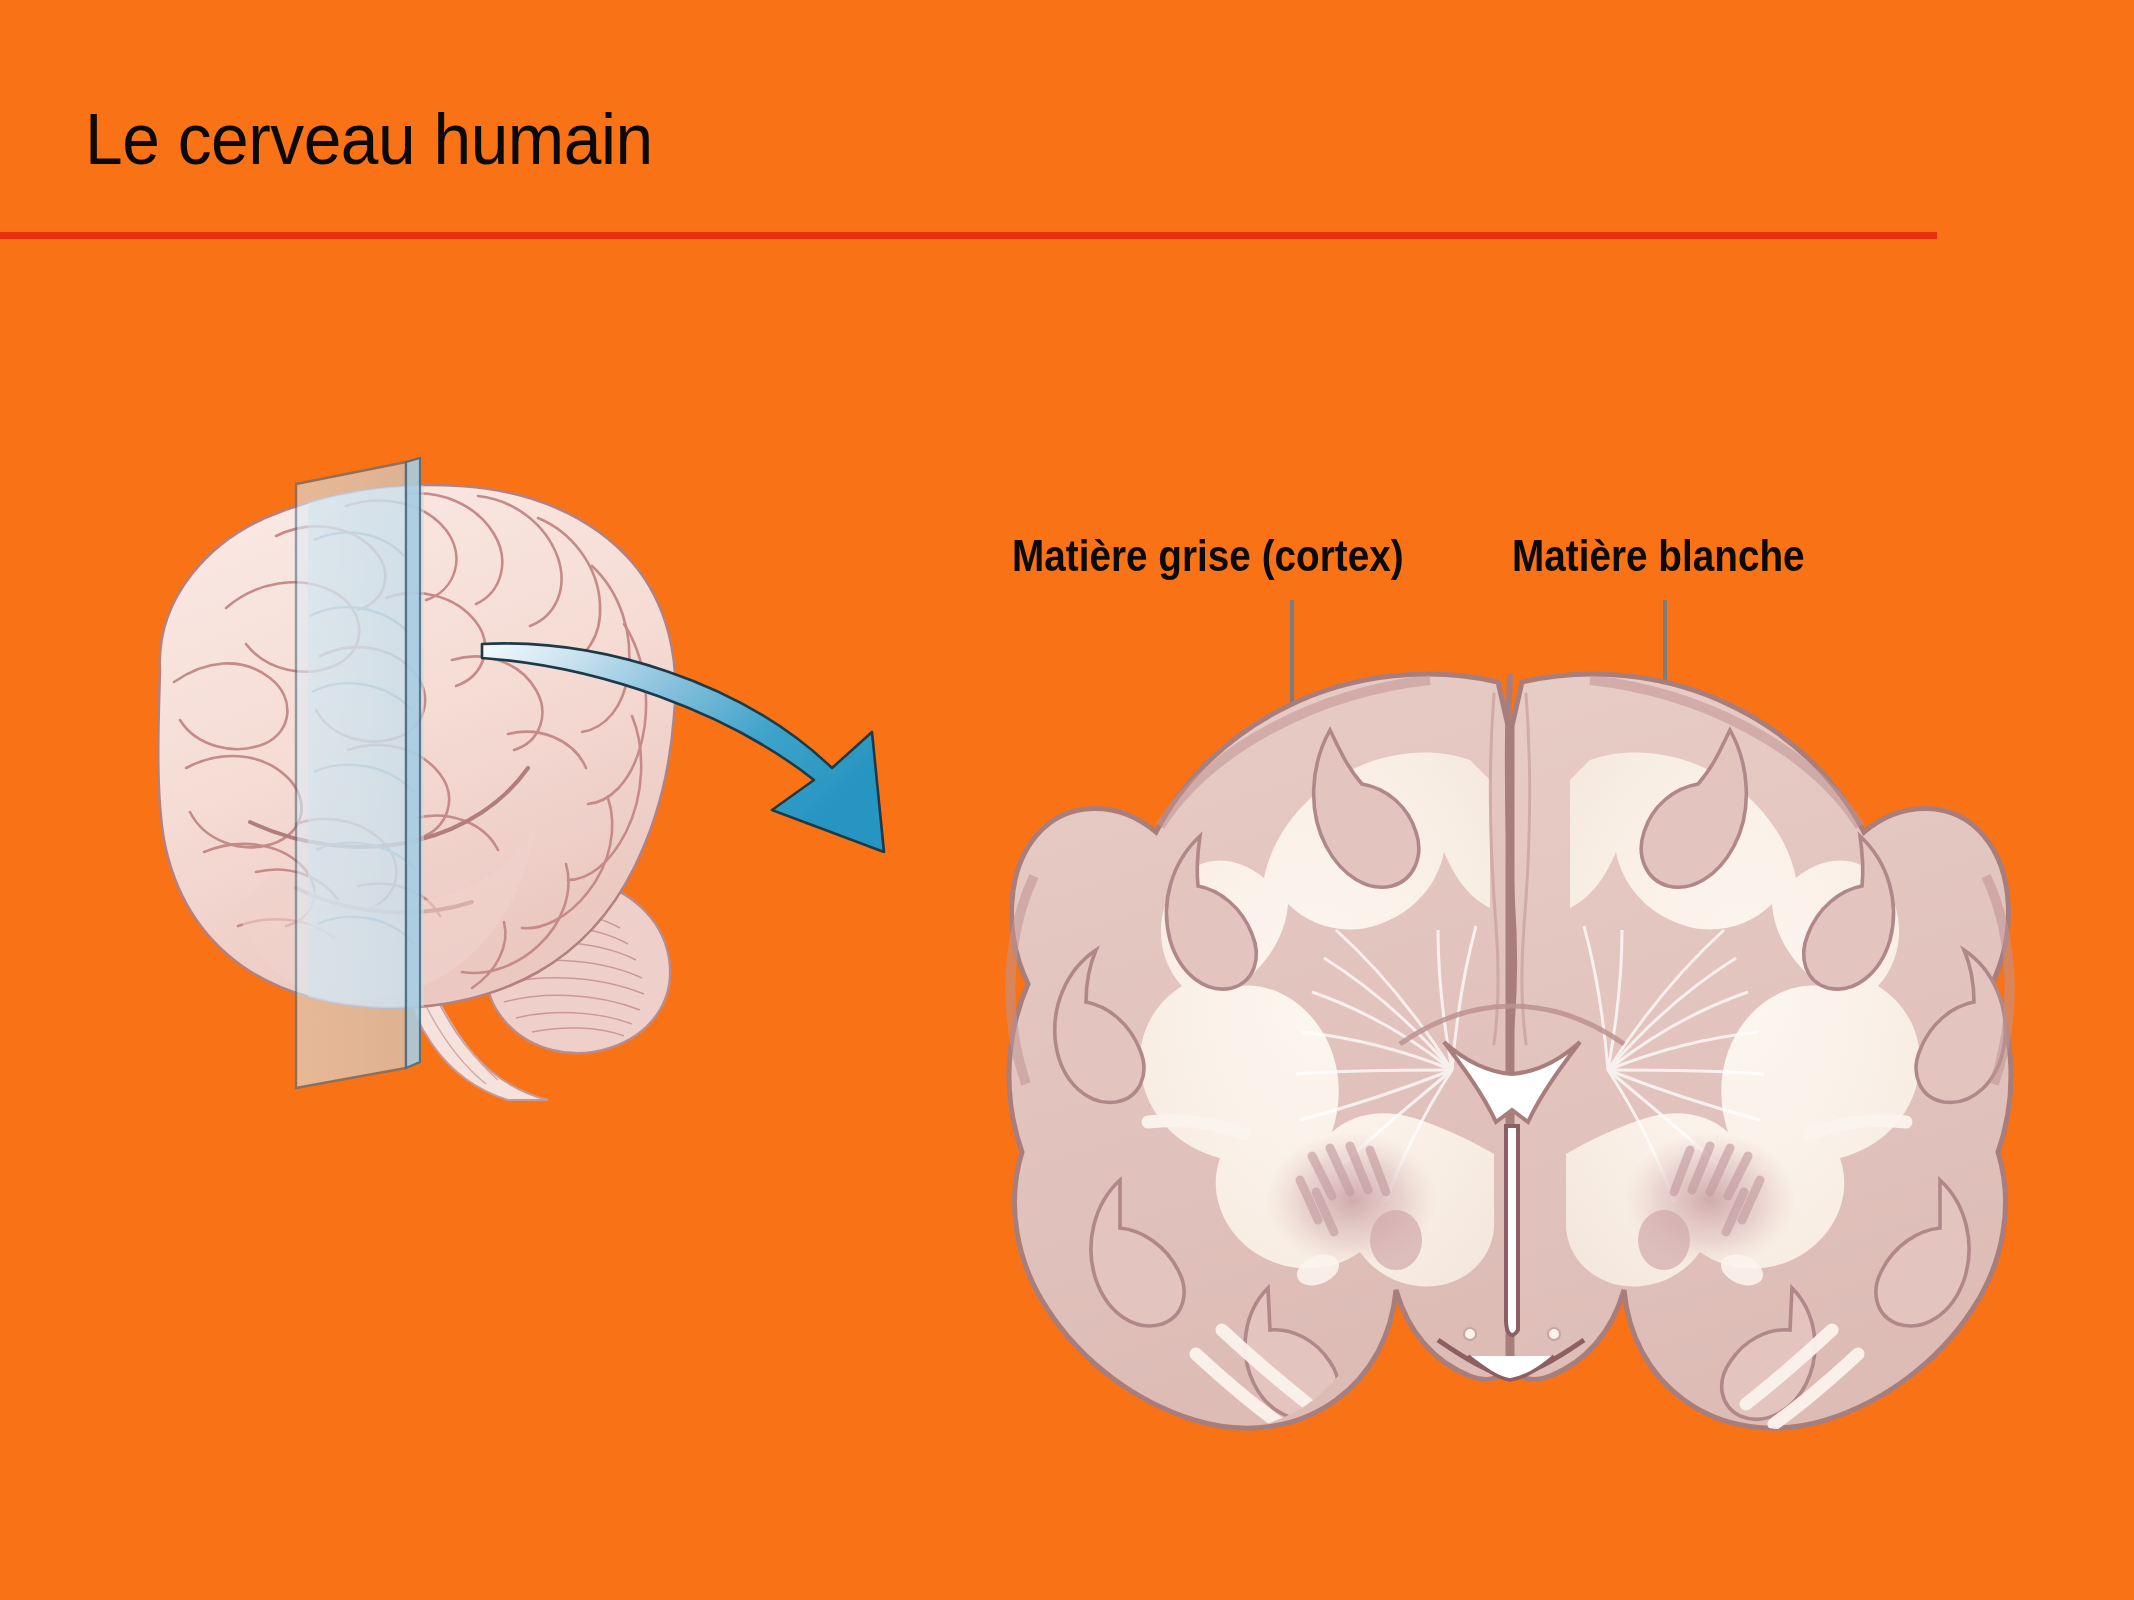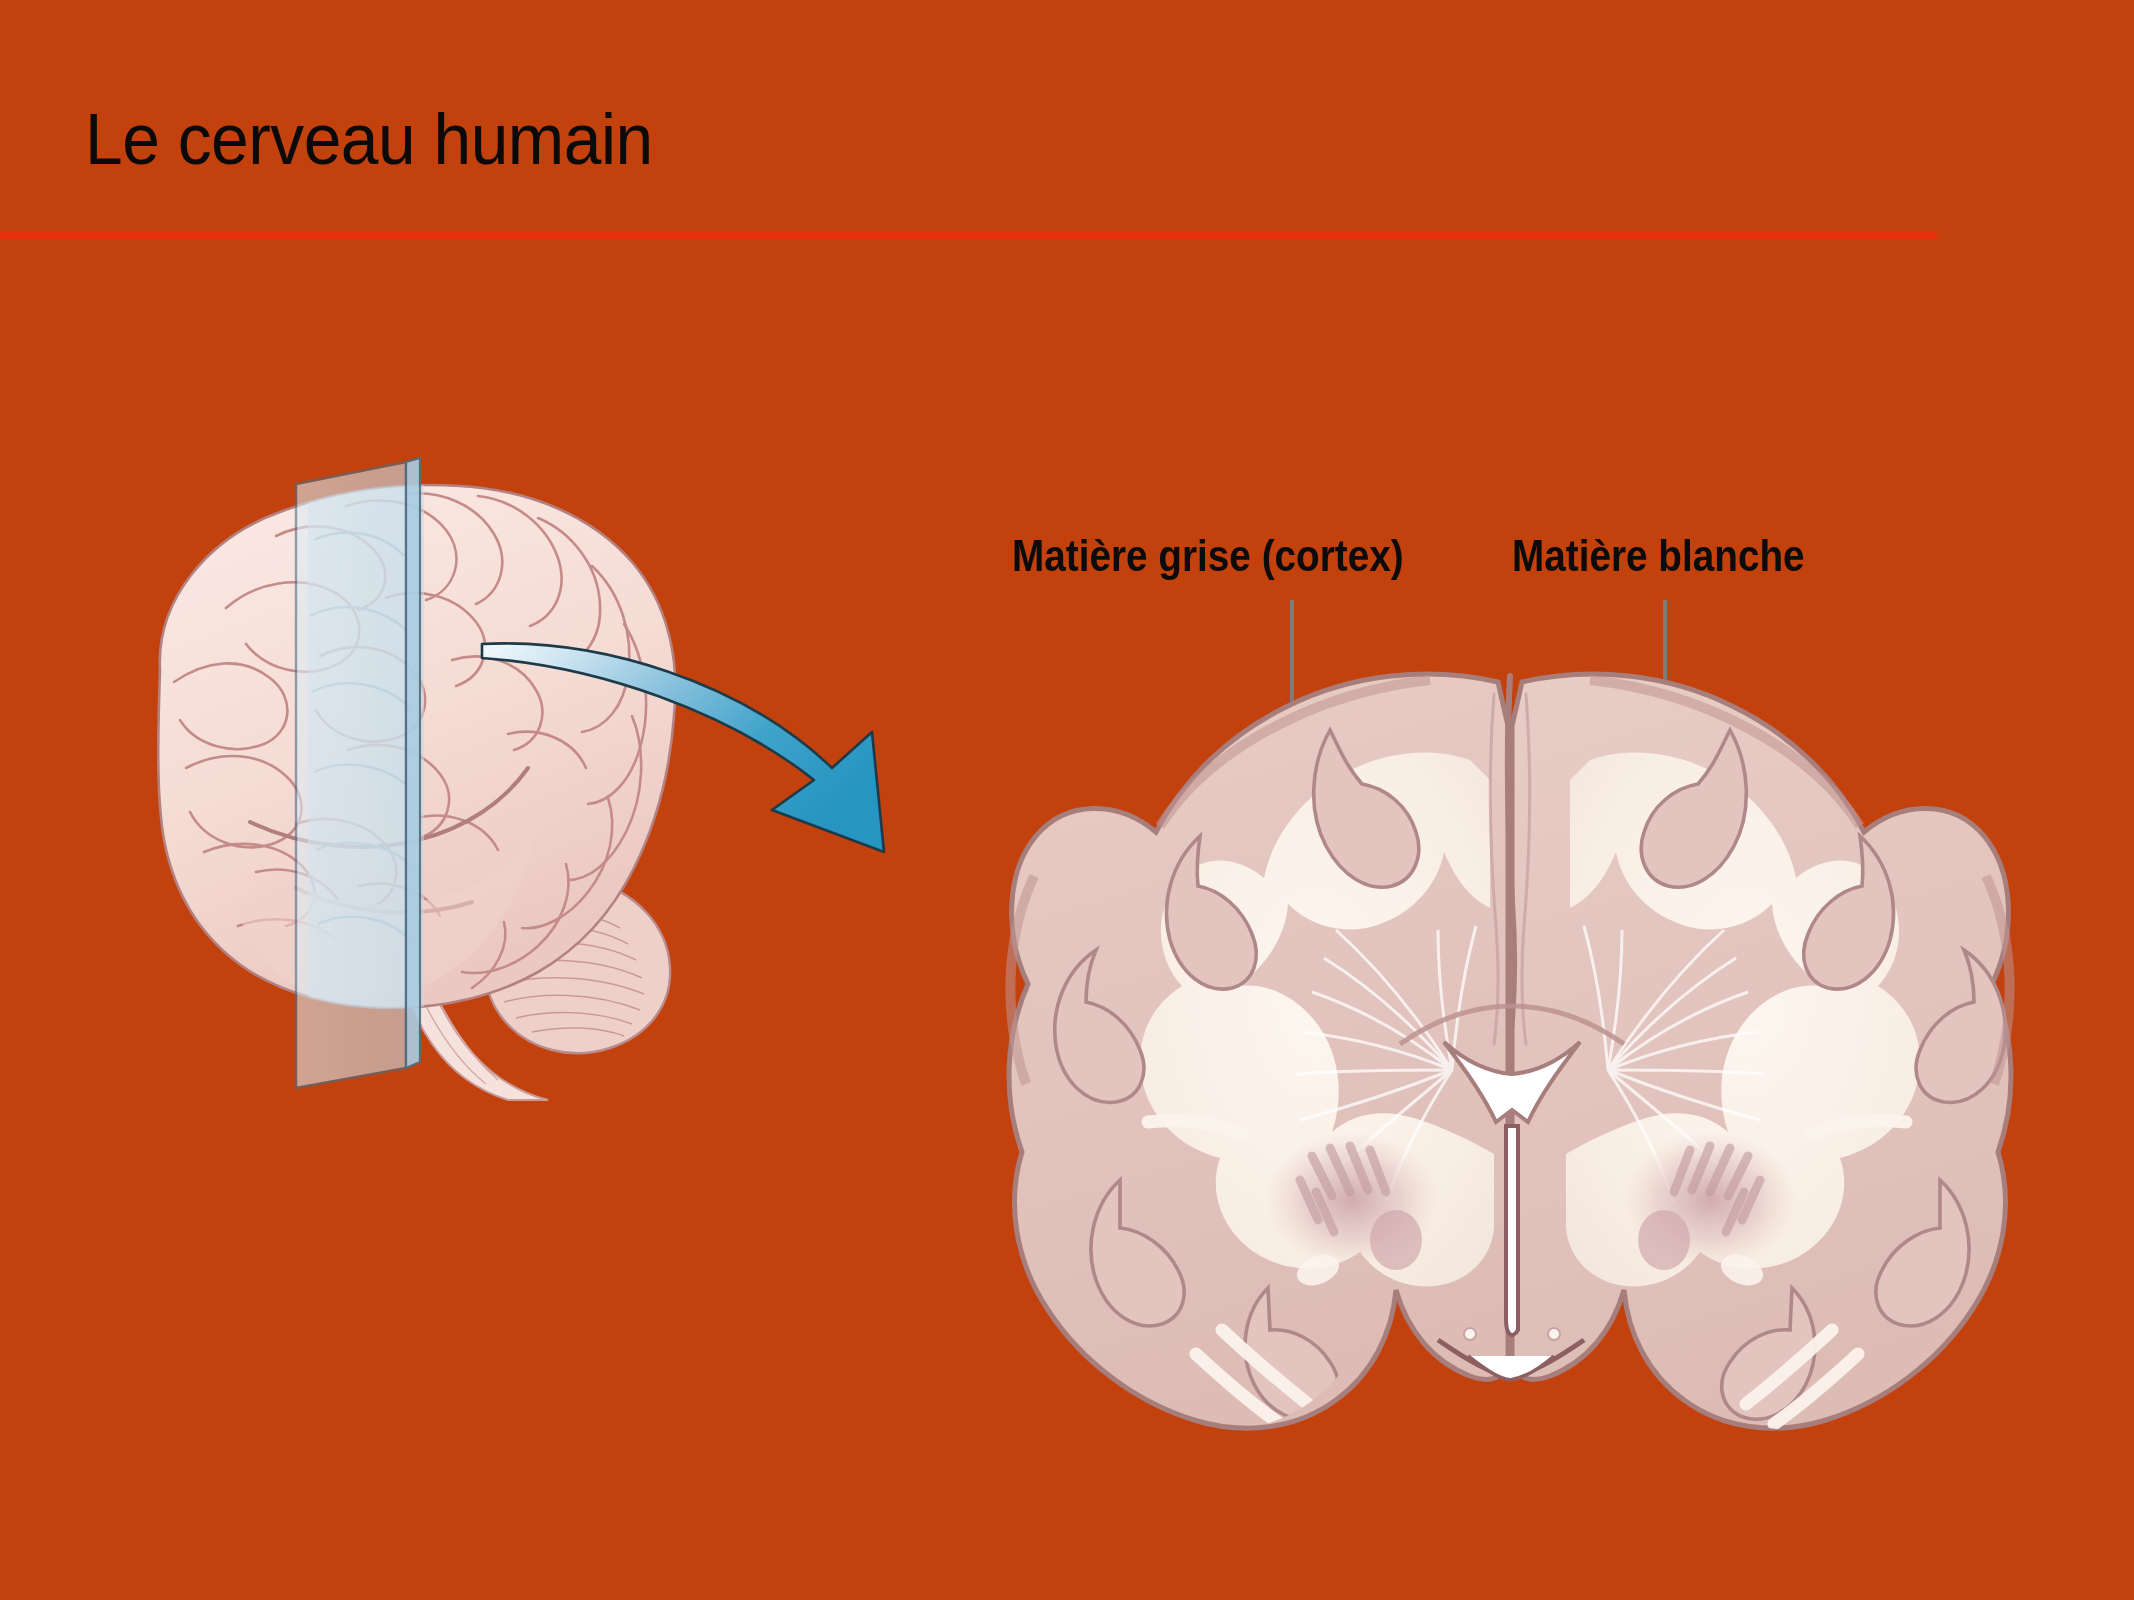--- a/index.html
+++ b/index.html
@@ -3,21 +3,21 @@
 <meta charset="utf-8">
 <style>
   html,body{margin:0;padding:0;}
   body{
     width:2134px;height:1600px;
     background:#ffffff;
     font-family:"Liberation Sans", sans-serif;
     overflow:hidden;
     position:relative;
   }
-  #slide{position:absolute;inset:0;background:#c2410c;padding-left:13px;}
+  #slide{position:absolute;inset:0;background:#f97316;padding-left:13px;}
 
   
   #page-title{
     position:absolute;left:85px;top:103px;
     font-size:72px;
     font-weight:300;
     letter-spacing:-0.5px;
     color:#0a0a0a;
     line-height:1;
     white-space:nowrap;

